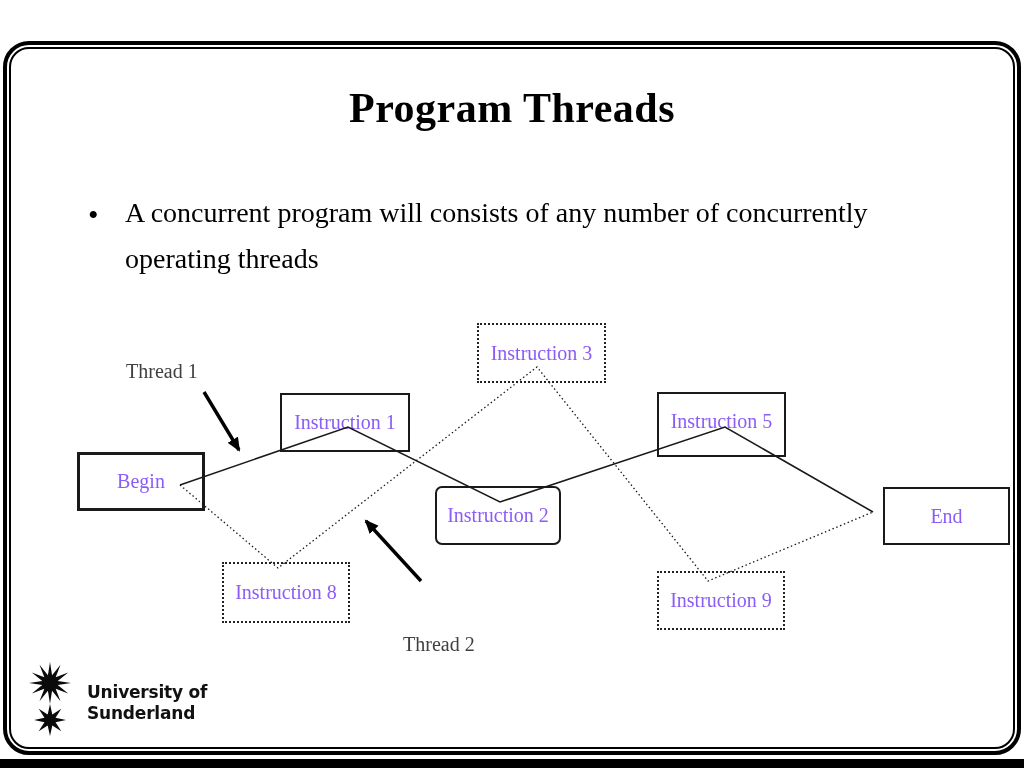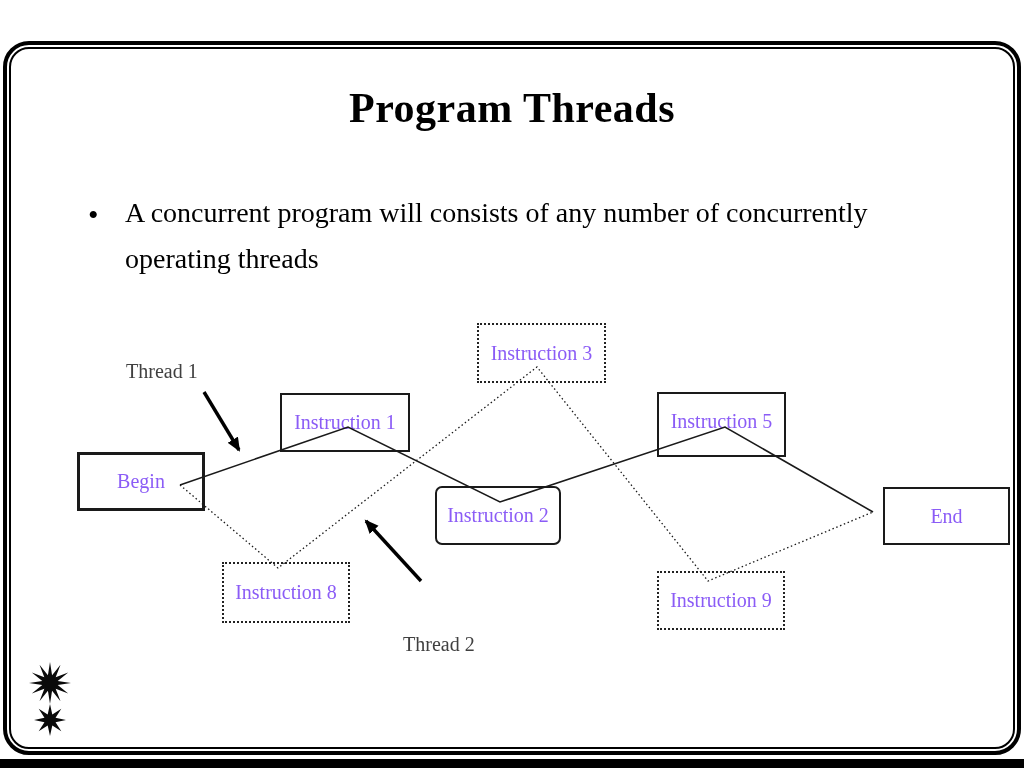--- a/index.html
+++ b/index.html
@@ -114,15 +114,19 @@
       <polyline points="180,485 278,568 537,367 708,581 873,512" class="thread-line dotted"></polyline>
       <line x1="421" y1="581" x2="366" y2="521" class="thread-arrow" marker-end="url(#arrowhead)"></line>
     </svg>
 </div>
 
 <div class="logo">
   <svg width="45" height="76" viewBox="0 0 45 76">
     <polygon fill="#0a0a0a" points="22,0 24.07,13.27 32.5,2.81 27.66,15.34 40.19,10.5 29.73,18.93 43,21 29.73,23.07 40.19,31.5 27.66,26.66 32.5,39.19 24.07,28.73 22,42 19.93,28.73 11.5,39.19 16.34,26.66 3.81,31.5 14.27,23.07 1,21 14.27,18.93 3.81,10.5 16.34,15.34 11.5,2.81 19.93,13.27"></polygon>
     <polygon fill="#0a0a0a" points="22,42 24.3,52.46 33.31,46.69 27.54,55.7 38,58 27.54,60.3 33.31,69.31 24.3,63.54 22,74 19.7,63.54 10.69,69.31 16.46,60.3 6,58 16.46,55.7 10.69,46.69 19.7,52.46"></polygon>
   </svg>
+  <div class="logo-text">
+    <div>University of</div>
+    <div>Sunderland</div>
+  </div>
 </div>
 
 <div class="bottom-bar"></div>
 
 </body></html>

